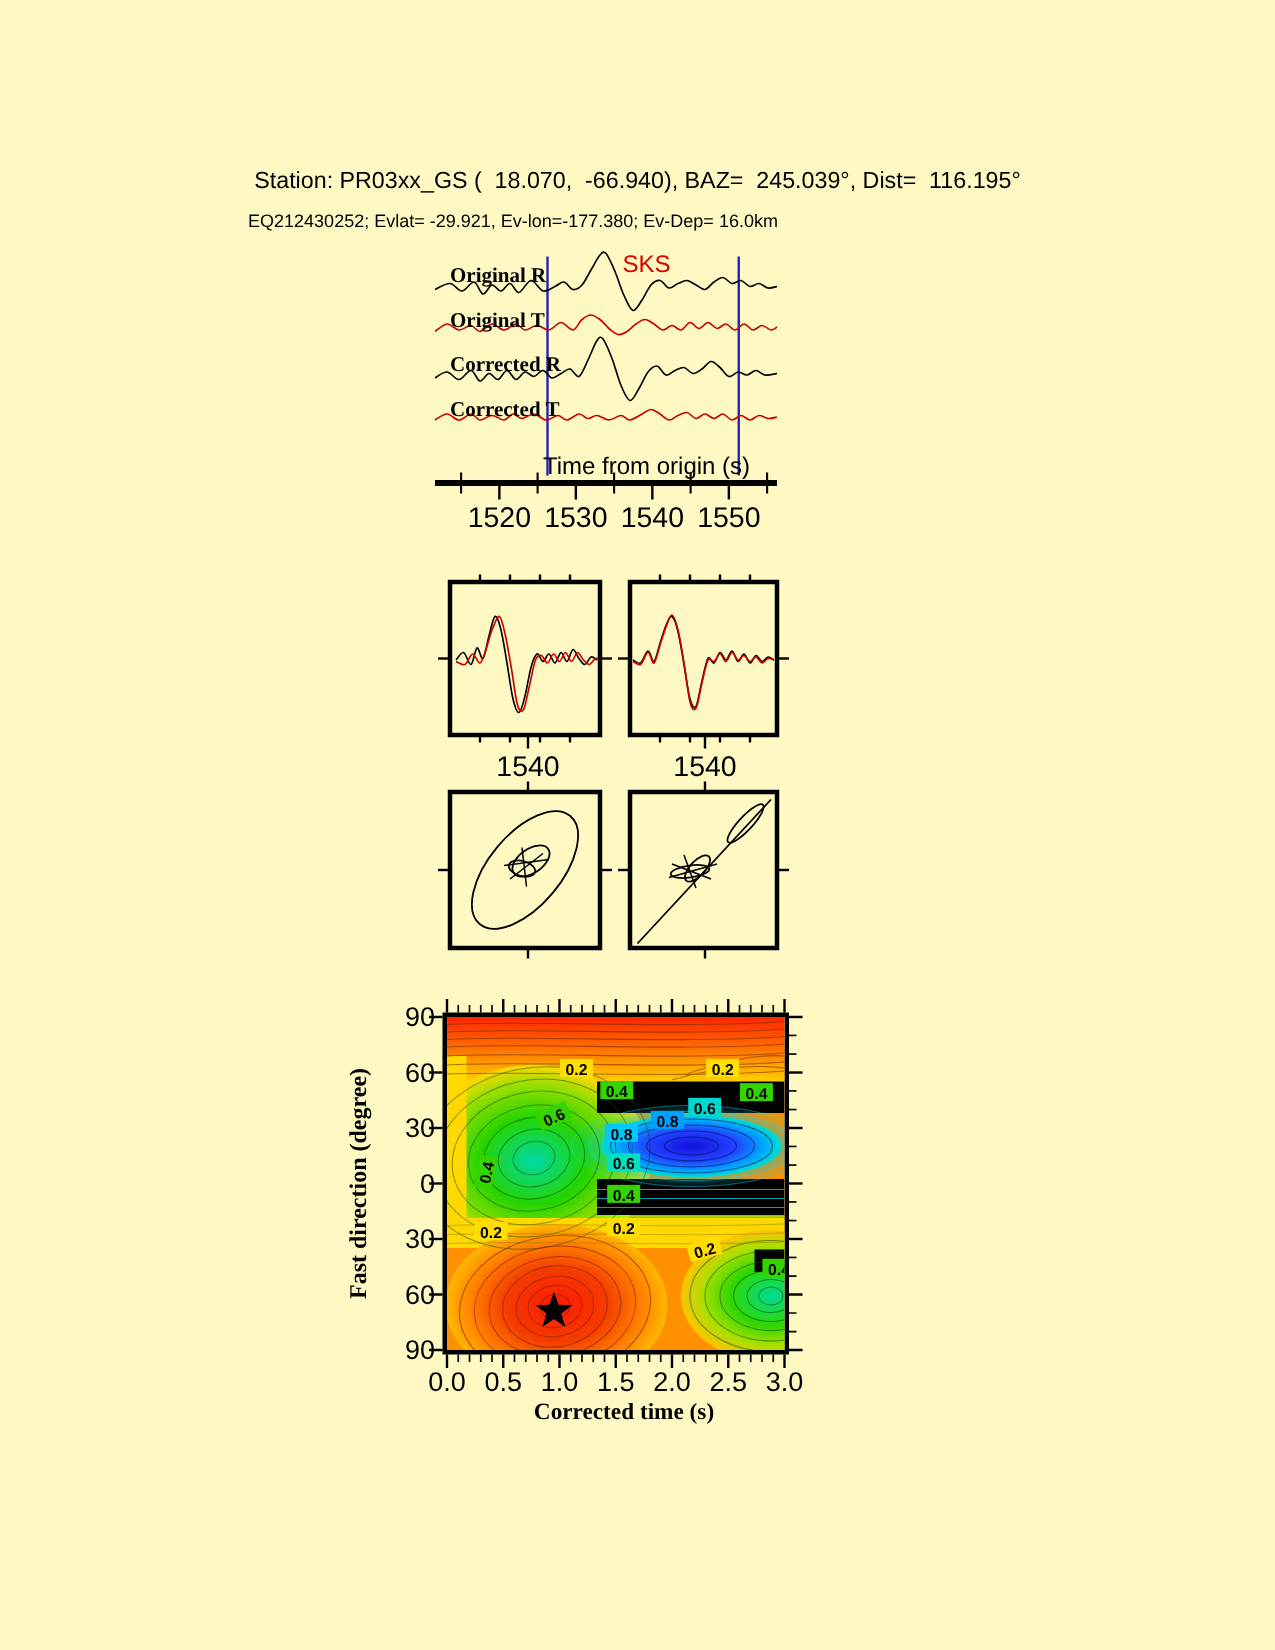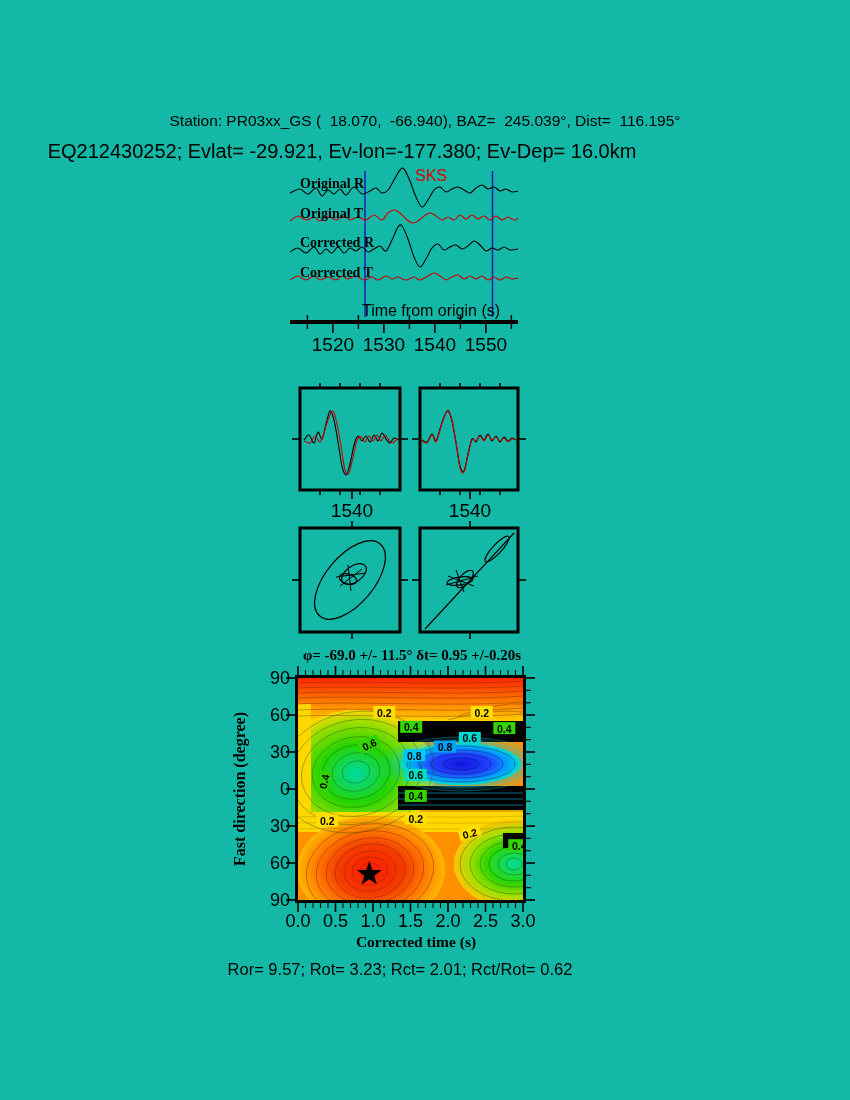--- a/index.html
+++ b/index.html
@@ -1,23 +1,23 @@
 <!DOCTYPE html>
 <html><head>
 <meta charset="utf-8">
 <style>
   html,body{margin:0;padding:0;background:#fff;}
-  #page{position:relative;width:850px;height:1100px;background:#14b8a6;overflow:hidden;
+  #page{position:relative;width:850px;height:1100px;background:#fef9c3;overflow:hidden;
         font-family:"Liberation Sans",sans-serif;color:#000;}
   .abs{position:absolute;}
   .serifb{font-family:"Liberation Serif",serif;font-weight:bold;}
   .ctr{text-align:center;}
   .pre{white-space:pre;}
   #hdr1{left:0;top:112px;width:850px;font-size:15.5px;}
-  #hdr2{left:0;top:140px;width:684px;font-size:20px;}
+  #hdr2{left:0;top:140px;width:684px;font-size:12px;}
   #wf-svg{left:288px;top:163px;}
   #mid-svg{left:288px;top:380px;}
   #ctr-title{left:262px;top:647px;width:300px;font-size:15px;}
   #ctr-ylab{left:126px;top:779px;width:230px;height:20px;font-size:16px;
             transform:rotate(-90deg);}
   #ctr-frame{left:295px;top:675px;width:231px;height:228px;border:3px solid #000;box-sizing:border-box;}
   #field-svg{left:298px;top:678px;}
   #ctr-axis{left:270px;top:655px;}
   #ctr-xlab{left:270px;top:933px;width:292px;font-size:15.5px;}
   #footer{left:100px;top:960px;width:600px;font-size:16.5px;}
@@ -132,21 +132,20 @@
     </g>
     <g fill="none" stroke="#000" stroke-width="1.2">
       <line x1="137" y1="249" x2="226" y2="153"></line>
       <ellipse cx="209" cy="169" rx="17" ry="4.5" transform="rotate(-47 209 169)"></ellipse>
       <ellipse cx="177" cy="199" rx="11" ry="5" transform="rotate(-47 177 199)"></ellipse>
       <ellipse cx="172" cy="201" rx="13" ry="4" transform="rotate(-8 172 201)"></ellipse>
       <path d="M160,196 L186,206 M168,190 L176,212 M158,205 L190,196" stroke-width="1"></path>
     </g>
   </svg>
 
-  <div id="ctr-title" class="abs ctr serifb pre">φ= -69.0 +/- 11.5° δt= 0.95 +/-0.20s</div>
   <div id="ctr-ylab" class="abs ctr serifb">Fast direction (degree)</div>
 
   <svg id="ctr-axis" class="abs" width="290" height="290" viewBox="0 0 290 290">
     <g id="ctr-ticks">
         <line x1="28.0" y1="248" x2="28.0" y2="257" stroke="#000" stroke-width="1.6"></line>
         <line x1="28.0" y1="20" x2="28.0" y2="11" stroke="#000" stroke-width="1.6"></line>
         <line x1="35.5" y1="248" x2="35.5" y2="253" stroke="#000" stroke-width="1.1"></line>
         <line x1="35.5" y1="20" x2="35.5" y2="15" stroke="#000" stroke-width="1.1"></line>
         <line x1="43.0" y1="248" x2="43.0" y2="253" stroke="#000" stroke-width="1.1"></line>
         <line x1="43.0" y1="20" x2="43.0" y2="15" stroke="#000" stroke-width="1.1"></line>
@@ -426,15 +425,14 @@
           <rect x="-11" y="-6.5" width="22" height="12" fill="#33d400"></rect>
           <text x="0" y="4" font-size="10.5" text-anchor="middle" font-weight="bold" font-family="Liberation Sans,sans-serif" fill="#000">0.4</text>
         </g>
       </g>
     <g id="field-star">
         <polygon points="71.3,183.1 74.3,191.9 83.6,192.1 76.2,197.7 78.9,206.6 71.3,201.3 63.6,206.6 66.3,197.7 58.9,192.1 68.2,191.9" fill="#000"></polygon>
       </g>
   </svg>
 
   <div id="ctr-xlab" class="abs ctr serifb">Corrected time (s)</div>
-  <div id="footer" class="abs ctr pre">Ror= 9.57; Rot= 3.23; Rct= 2.01; Rct/Rot= 0.62</div>
 
 </div>
 
 </body></html>

